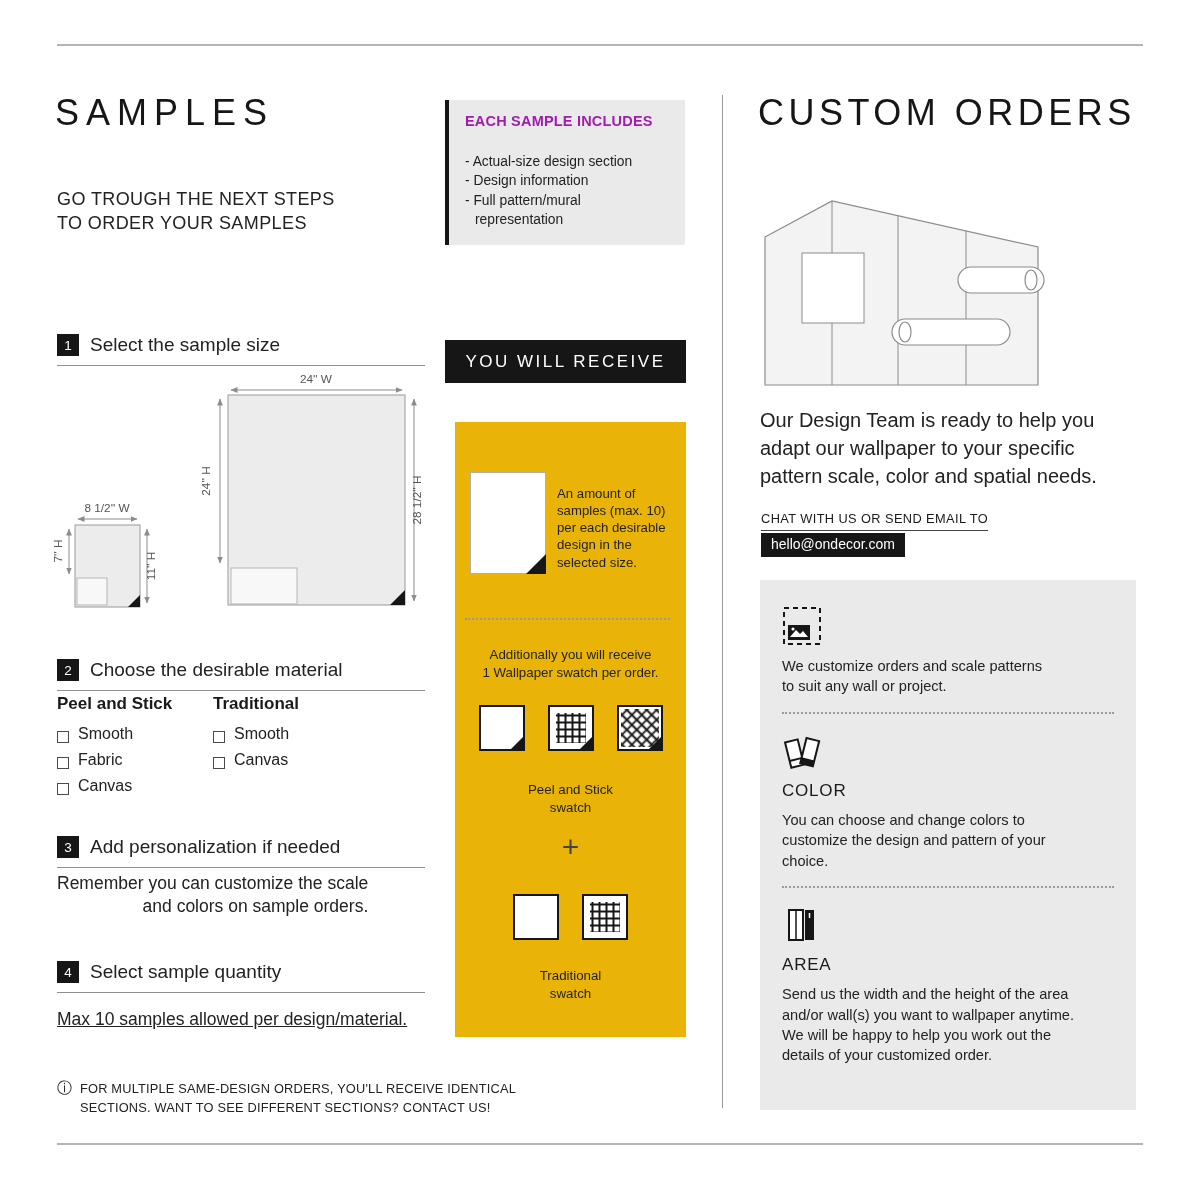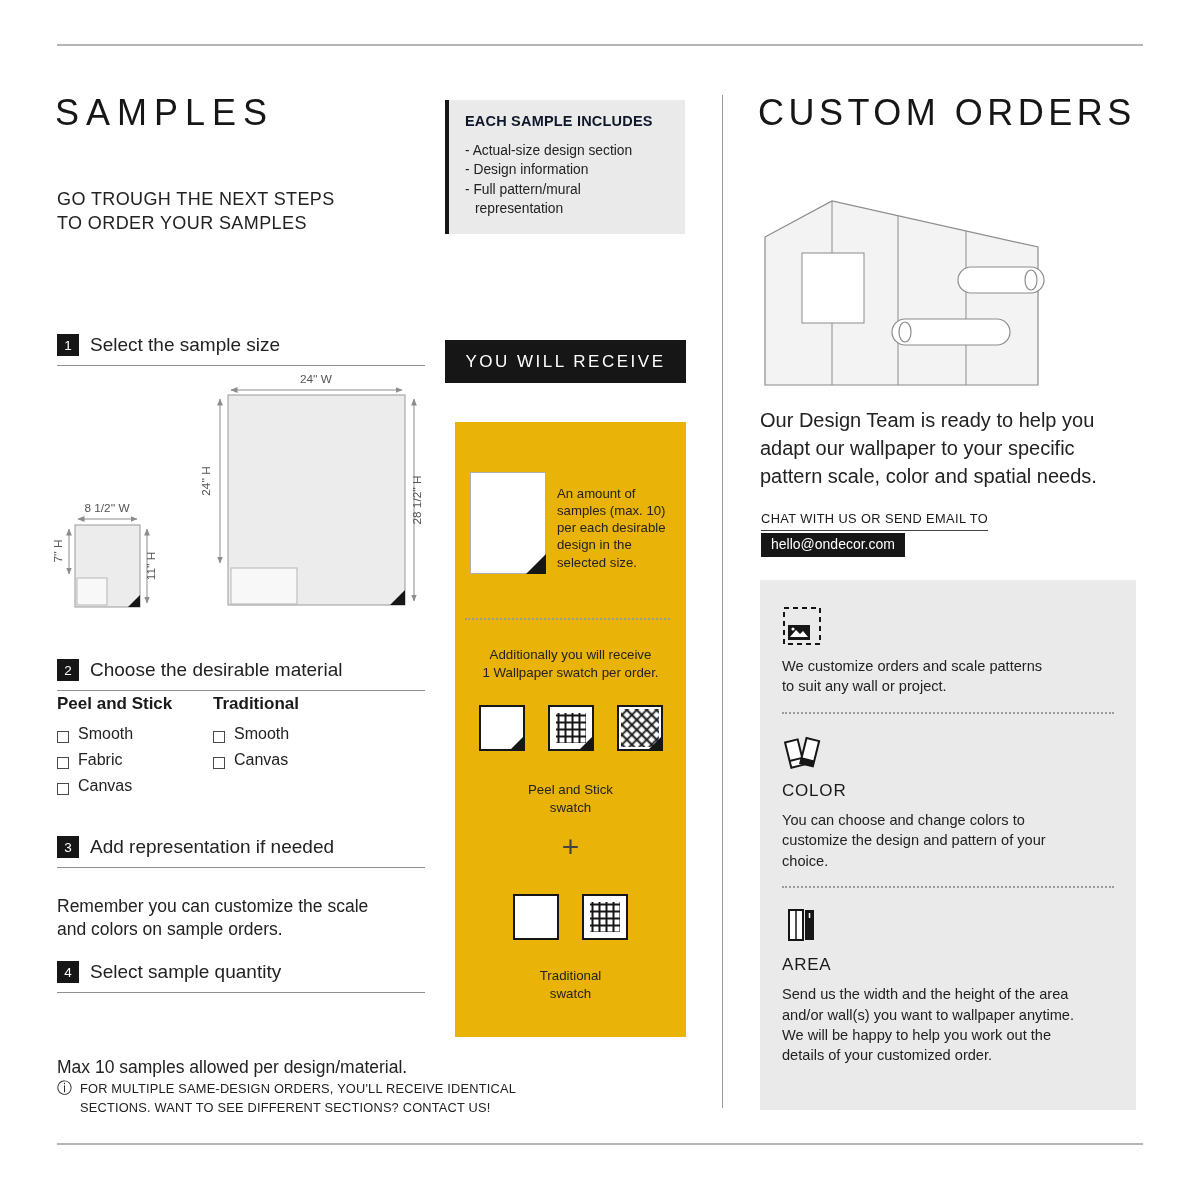--- a/index.html
+++ b/index.html
@@ -9,42 +9,42 @@
 
   .hr-top, .hr-bottom { position:absolute; left:57px; width:1086px; border-top:2px solid #b5b5b5; }
   .hr-top { top:44px; } .hr-bottom { top:1143px; }
   .vdiv { position:absolute; left:722px; top:95px; height:1013px; border-left:1.5px solid #9a9a9a; }
 
   
   .samples-title { position:absolute; left:55px; top:92px; font-size:36px; font-weight:normal; letter-spacing:7px; color:#161616; }
   .samples-intro { position:absolute; left:57px; top:188px; font-size:18px; line-height:1.32; letter-spacing:.4px; white-space:pre-line; color:#222; }
 
   .includes-box { position:absolute; left:445px; top:100px; width:240px; background:#eaeaea; border-left:4px solid #161616; padding:13px 14px 16px 16px; }
-  .includes-title { font-size:14.5px; font-weight:bold; letter-spacing:.2px; margin-bottom:12px; color:#0f172a; }
+  .includes-title { font-size:14.5px; font-weight:bold; letter-spacing:.2px; margin-bottom:23px; color:#a21caf; }
   .includes-list { list-style:none; }
   .includes-list li { font-size:13.8px; line-height:1.4; padding-left:10px; text-indent:-10px; color:#222; }
   .includes-list li::before { content:"- "; }
 
   .step { position:absolute; left:57px; width:368px; }
   .step1 { top:334px; } .step2 { top:659px; } .step3 { top:836px; } .step4 { top:961px; }
   .step-head { display:flex; align-items:center; gap:11px; padding-bottom:9px; border-bottom:1.5px solid #8f8f8f; }
   .step-num { width:22px; height:22px; background:#161616; color:#fff; font-size:13.5px; display:flex; align-items:center; justify-content:center; flex:none; }
   .step-label { font-size:19px; color:#222; }
 
   .size-diagram { position:absolute; left:57px; top:374px; overflow:visible; }
   .size-diagram text { font-size:11.8px; fill:#555; }
 
   .materials { position:absolute; left:57px; top:694px; display:flex; }
   .mat-col { width:156px; }
   .mat-title { font-size:17px; font-weight:bold; margin-bottom:11px; color:#1a1a1a; }
   .mat-opt { display:flex; align-items:flex-end; gap:9px; margin-bottom:8px; font-size:16px; color:#222; cursor:pointer; }
   .cb { width:12px; height:12px; border:1.5px solid #4a4a4a; flex:none; background:#fff; }
 
   .step-note { position:absolute; left:57px; font-size:17.5px; line-height:1.33; white-space:pre-line; color:#222; }
-  .note3 { top:895px; } .note4 { top:1056px; }
+  .note3 { top:872px;text-align:right; } .note4 { top:1008px;text-decoration:underline; }
 
   .foot-note { position:absolute; left:57px; top:1079px; display:flex; gap:8px; color:#222; }
   .foot-icon { font-size:15px; line-height:1.25; }
   .foot-text { font-size:12.8px; line-height:1.5; letter-spacing:.2px; white-space:pre-line; }
 
   
   .receive-header { position:absolute; left:445px; top:340px; width:241px; height:43px; background:#161616; color:#fff;
                     display:flex; align-items:center; justify-content:center; font-size:17px; letter-spacing:2.5px; }
   .receive-panel { position:absolute; left:455px; top:422px; width:231px; height:615px; background:#eab308; }
   .sheet-icon { position:absolute; left:15px; top:50px; }
@@ -172,21 +172,21 @@
       <label class="mat-opt">
         <span class="cb"></span>
         <span>Canvas</span>
       </label>
     </div>
   </div>
 
   <section class="step step3">
     <div class="step-head">
       <span class="step-num">3</span>
-      <span class="step-label">Add representation if needed</span>
+      <span class="step-label">Add personalization if needed</span>
     </div>
   </section>
   <p class="step-note note3">Remember you can customize the scale
 and colors on sample orders.</p>
 
   <section class="step step4">
     <div class="step-head">
       <span class="step-num">4</span>
       <span class="step-label">Select sample quantity</span>
     </div>

